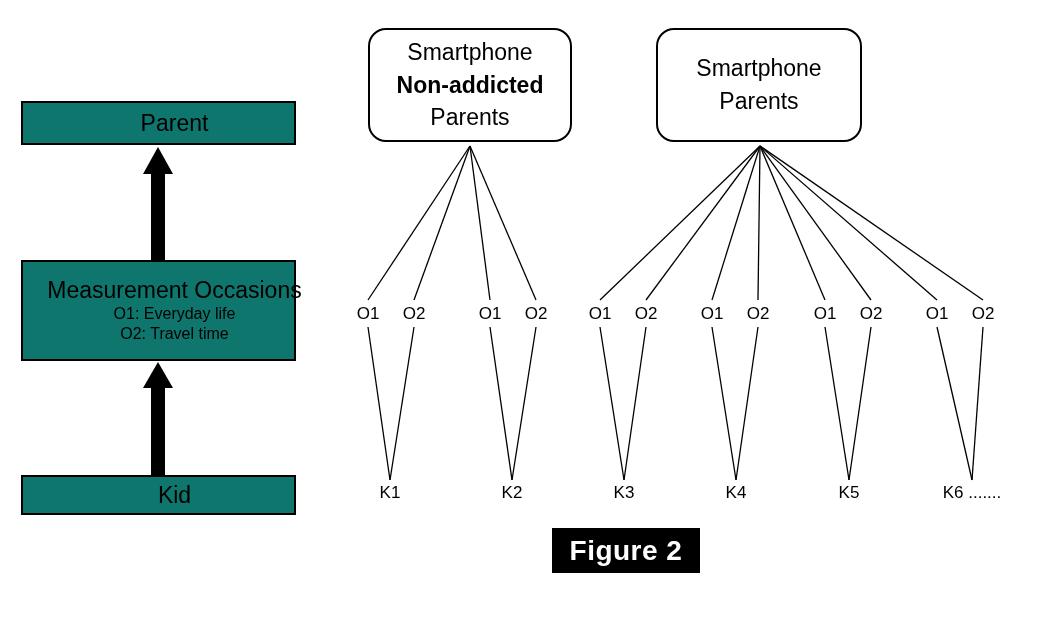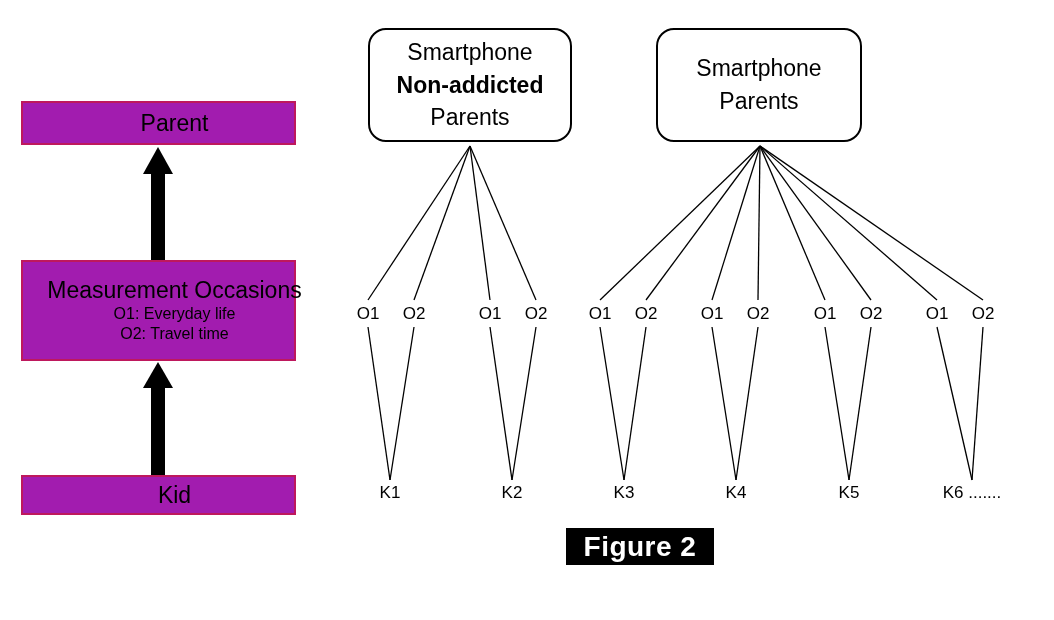--- a/index.html
+++ b/index.html
@@ -20,22 +20,22 @@
     position: absolute;
     left: 0; top: 0;
     width: 1054px;
     height: 620px;
   }
 
   
   .legend-box {
     position: absolute;
     box-sizing: border-box;
-    border: 2px solid #be185d;
-    background: #a21caf;
+    border: 2px solid #000000;
+    background: #0f766e;
     display: flex;
     flex-direction: column;
     align-items: center;
     justify-content: center;
     text-align: center;
     padding-left: 32px;
   }
   .legend-title {
     font-size: 21px;
     line-height: 1.15;
@@ -96,24 +96,24 @@
     white-space: nowrap;
     transform: translate(-50%, 0);
     color: #000000;
   }
   .o-label { top: 305px; }
   .k-label { top: 484px; }
 
   
   #figure-caption {
     position: absolute;
-    left: 566px;
+    left: 552px;
     top: 528px;
     width: 148px;
-    height: 37px;
+    height: 45px;
     background: #000000;
     color: #ffffff;
     font-size: 28px;
     font-weight: bold;
     display: flex;
     align-items: center;
     justify-content: center;
     letter-spacing: 0.5px;
   }
 </style>

